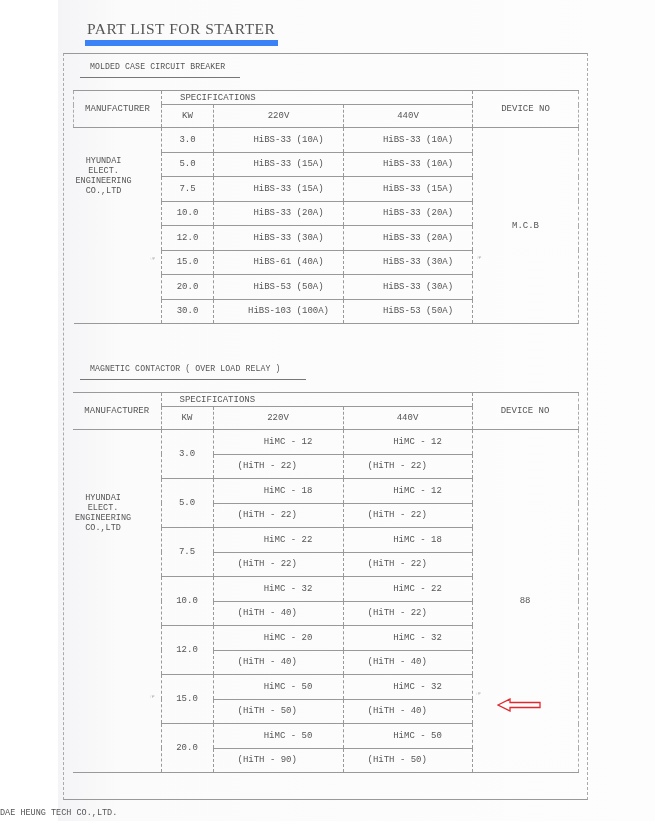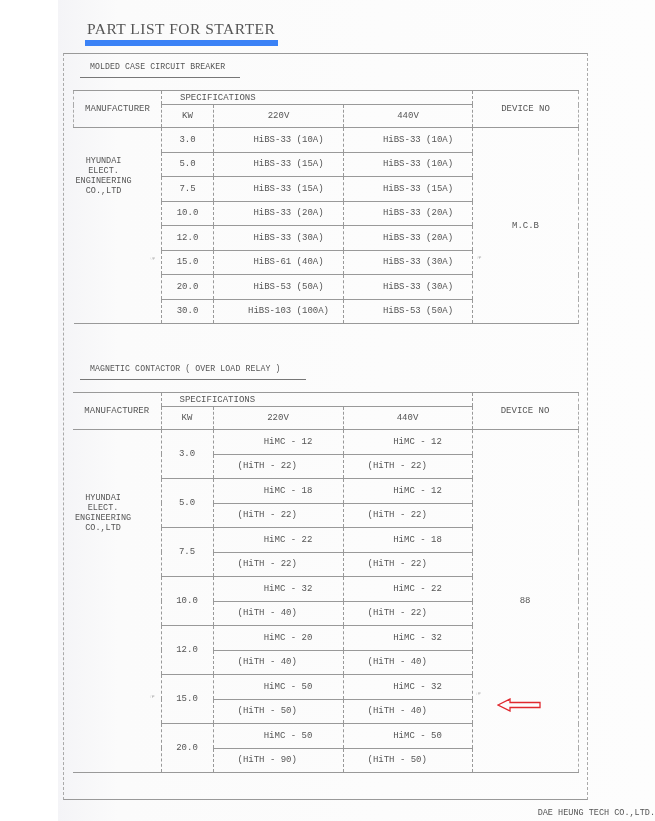--- a/index.html
+++ b/index.html
@@ -56,21 +56,21 @@
     position:absolute; right:6px; font-size:7px; color:#777;
   }
   td.dev { position:relative; }
   td.dev .marker-r { position:absolute; left:4px; font-size:7px; color:#777; }
   td.cell-l { text-align:center; padding-left:20px !important; }
   td.cell-l2 { text-align:left !important; padding-left:24px !important; }
   table.t1 tr.row td { height:24.5px; }
   table.t2 tr.row td { height:24.5px; }
   .footer {
     position:absolute; left:0; width:655px; top:808px;
-    text-align:right; font-size:8.5px; color:#555;
+    text-align:left; font-size:8.5px; color:#555;
   }
   .arrow {
     position:absolute; left:497px; top:698px; width:44px; height:14px;
   }
 </style>
 </head>
 <body>
 
 <div class="paper"></div>
 

